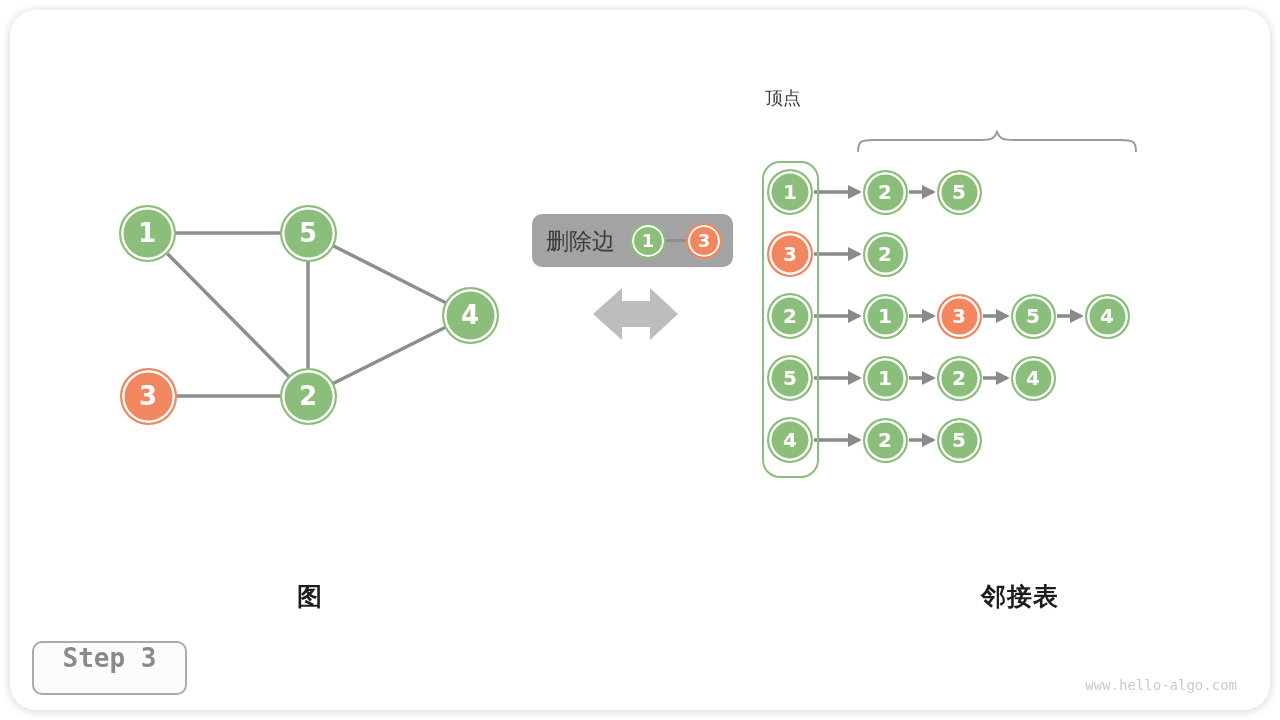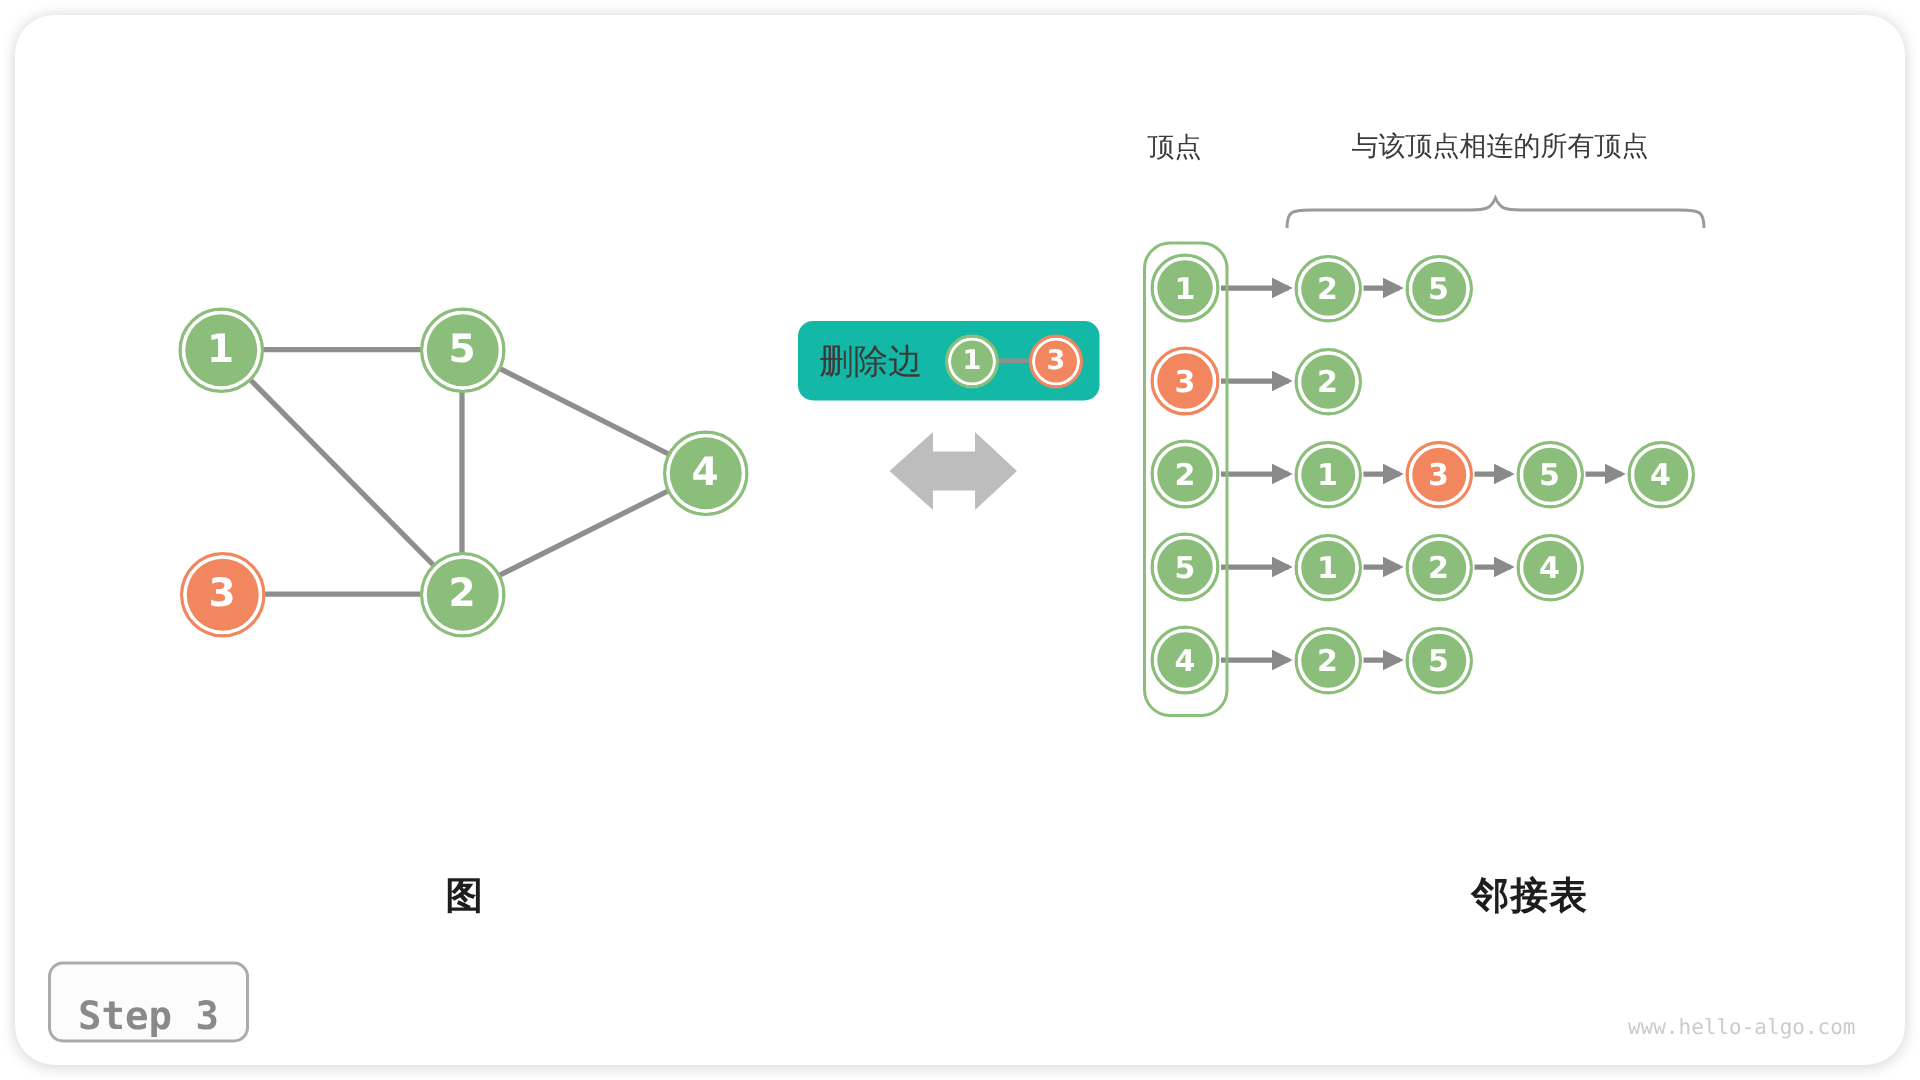--- a/index.html
+++ b/index.html
@@ -30,39 +30,39 @@
 
   .hdr {
     position: absolute; z-index: 3; transform: translateX(-50%);
     color: #3A3A3A; font-size: 18px; white-space: nowrap;
   }
   .hdr-vertex { left: 783px; top: 86px; }
   .hdr-list   { left: 1000px; top: 85px; }
 
   .op-badge {
     position: absolute; z-index: 2; left: 532px; top: 214px; width: 201px; height: 53px;
-    background: #14b8a6; border-radius: 10px;
+    background: #a3a3a3; border-radius: 10px;
   }
   .op-label {
     position: absolute; left: 14px; top: 50%; transform: translateY(-50%);
     font-size: 23px; color: #3A3A3A; white-space: nowrap;
   }
   .op-wire { position: absolute; left: 120px; top: 25px; width: 56px; height: 3px; background: #8F8F8F; }
 
   .section-label {
     position: absolute; z-index: 3; transform: translateX(-50%);
     color: #1d1d1d; font-weight: bold; font-size: 25px; white-space: nowrap; letter-spacing: 1px;
   }
   .label-graph { left: 310px; top: 580px; }
   .label-adj   { left: 992px; top: 580px; margin-left: 28px; }
 
   .step-badge {
-    position: absolute; z-index: 3; left: 32px; top: 641px; width: 134px; height: 54px;
+    position: absolute; z-index: 3; left: 32px; top: 641px; width: 155px; height: 54px;
     background: #FCFCFC; border: 2px solid #ABABAB; border-radius: 10px;
-    display: flex; align-items: flex-end; justify-content: center;
+    display: flex; align-items: flex-start; justify-content: center;
   }
   .step-badge span {
     font-family: "DejaVu Sans Mono", "Liberation Mono", monospace;
     font-weight: bold; font-size: 26px; color: #8A8A8A; white-space: nowrap;
   }
 
   .watermark {
     position: absolute; z-index: 3; right: 43px; bottom: 27px;
     font-family: "DejaVu Sans Mono", "Liberation Mono", monospace;
     font-size: 14px; color: #CBCBCB; white-space: nowrap;
@@ -102,21 +102,20 @@
           <line x1="909" y1="378" x2="933" y2="378" stroke="#8A8A8A" stroke-width="3.5" marker-end="url(#ah)"></line>
           <line x1="983" y1="378" x2="1007" y2="378" stroke="#8A8A8A" stroke-width="3.5" marker-end="url(#ah)"></line>
           <line x1="814" y1="440" x2="859" y2="440" stroke="#8A8A8A" stroke-width="3.5" marker-end="url(#ah)"></line>
           <line x1="909" y1="440" x2="933" y2="440" stroke="#8A8A8A" stroke-width="3.5" marker-end="url(#ah)"></line>
         </g>
       <path id="brace" d="M 858 152 C 858 141 861 140 874 140 L 980 140 C 991 140 994 139 997 132 C 1000 139 1003 140 1014 140 L 1120 140 C 1133 140 1136 141 1136 152" fill="none" stroke-width="2" stroke="#9A9A9A"></path>
       <polygon id="swap-arrow" points="593,314 622,288 622,301 650,301 650,288 678,314 650,340 650,327 622,327 622,340" fill="#BDBDBD"></polygon>
     </svg>
 
     <div class="hdr hdr-vertex">顶点</div>
-    <div class="hdr hdr-list">与该顶点相连的所有顶点</div>
 
     <div class="vertex-box" style="border-color: rgb(140, 190, 123);"></div>
 
     <div class="op-badge">
       <div class="op-label">删除边</div>
       <div class="op-wire"></div>
     <div class="node" style="left: 98px; top: 8.5px; width: 36px; height: 36px; background: rgb(140, 190, 123); border: 2px solid rgb(140, 190, 123); box-shadow: rgb(255, 255, 255) 0px 0px 0px 2px inset; font-size: 18px; position: absolute;">1</div>
         <div class="node" style="left: 154px; top: 8.5px; width: 36px; height: 36px; background: rgb(242, 134, 94); border: 2px solid rgb(242, 134, 94); box-shadow: rgb(255, 255, 255) 0px 0px 0px 2px inset; font-size: 18px; position: absolute;">3</div>
       </div>
 

